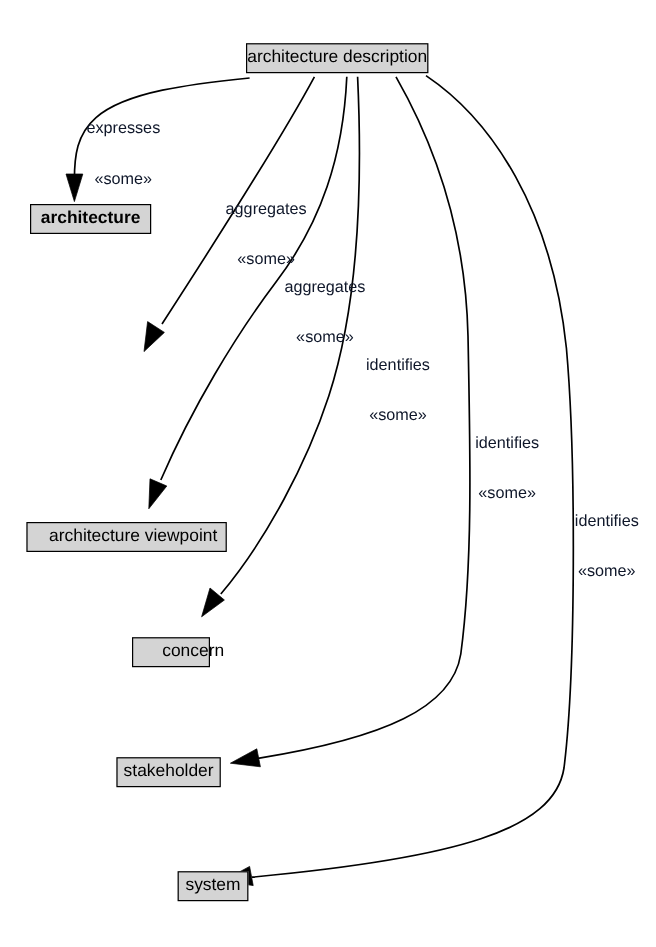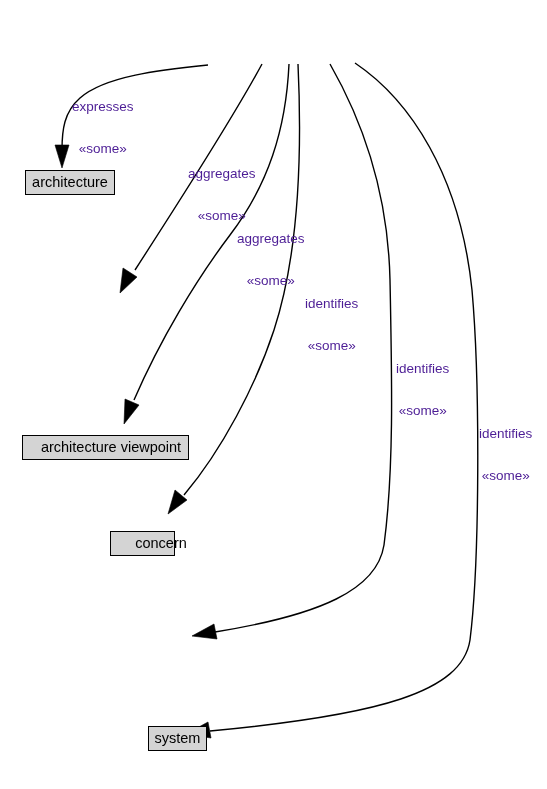--- a/index.html
+++ b/index.html
@@ -47,21 +47,21 @@
     font-size: 14.5px;
     color: #000000;
     line-height: 1;
     white-space: nowrap;
     padding: 0 5px;
     height: 25px;
   }
   .edge-label {
     position: absolute;
     font-size: 13.5px;
-    color: #4c1d95;
+    color: #0f172a;
     line-height: 19px;
     white-space: nowrap;
     text-align: center;
   }
   .edge-label .lbl-name { display: block; }
   .edge-label .lbl-stereo { display: block; margin-top: 23px; }
 </style>
 </head>
 <body>
 
@@ -94,34 +94,40 @@
       <polygon class="arrow-head" points="192,636 214,624 217,639"></polygon>
     </g>
 
     <g>
       <path class="edge-path" d="M 355,63 C 410,100 460,175 472,290 C 480,380 480,560 470,640 C 462,692 380,715 210,731"></path>
       <polygon class="arrow-head" points="186,734 208,722 211,738"></polygon>
     </g>
 
   </svg>
 
+  <div class="node-box" style="left:205px; top:36px; width:152px;">
+    <span>architecture description</span>
+  </div>
 
-  <div class="node-box" style="left:25px; top:170px; width:90px;">
+  <div class="node-box" style="left:25px; top:170px; width:101px;font-weight:bold;">
     <span>architecture</span>
   </div>
 
 
   <div class="node-box" style="left:22px; top:435px; width:167px;padding-left:16px;">
     <span>architecture viewpoint</span>
   </div>
 
   <div class="node-box" style="left:110px; top:531px; width:65px;padding-left:42px;">
     <span>concern</span>
   </div>
 
+  <div class="node-box" style="left:97px; top:631px; width:87px;">
+    <span>stakeholder</span>
+  </div>
 
   <div class="node-box" style="left:117px; top:726px; width:59px;margin-left:31px;">
     <span>system</span>
   </div>
 
   <div class="edge-label" style="left:72px; top:97px;">
     <span class="lbl-name">expresses</span>
     <span class="lbl-stereo">«some»</span>
   </div>
 

